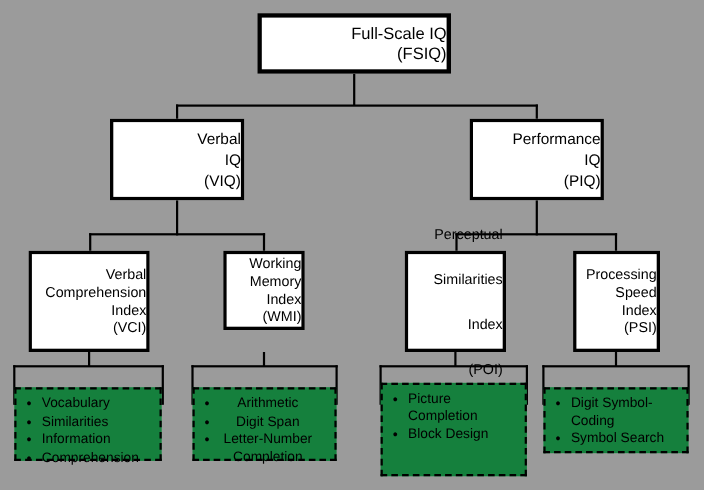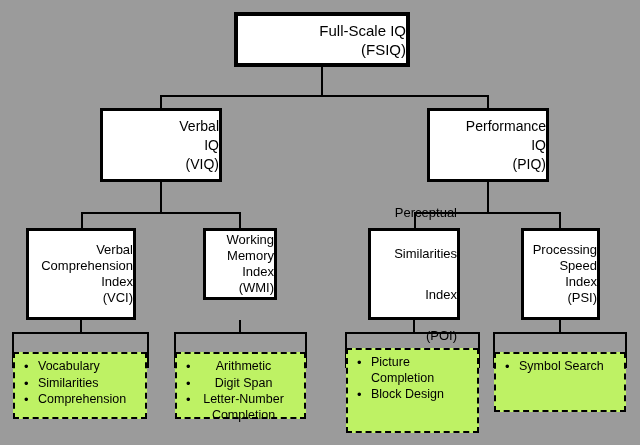--- a/index.html
+++ b/index.html
@@ -70,21 +70,21 @@
     border: 2px solid #000000;
     border-bottom: none;
     box-sizing: border-box;
     background: transparent;
     z-index: 1;
   }
 
   
   .listbox {
     position: absolute;
-    background: #bef264;
+    background: #15803d;
     border: 2px dashed #000000;
     box-sizing: border-box;
     z-index: 2;
     padding: 5px 17px 5px 6px;
   }
   .listbox ul {
     margin: 0;
     padding: 0;
     list-style: none;
   }
@@ -187,20 +187,23 @@
 
   <div class="listbox" style="left:13px; top:352px; width:134px; height:67px;">
     <ul>
       <li>
         <span>Vocabulary</span>
       </li>
       <li>
         <span>Similarities</span>
       </li>
       <li>
+        <span>Information</span>
+      </li>
+      <li>
         <span>Comprehension</span>
       </li>
     </ul>
   </div>
 
   <div class="listbox" style="left:175px; top:352px; width:131px; height:67px;text-align:center;">
     <ul>
       <li>
         <span>Arithmetic</span>
       </li>
@@ -222,18 +225,22 @@
       </li>
       <li>
         <span>Block Design</span>
       </li>
     </ul>
   </div>
 
   <div class="listbox" style="left:494px; top:352px; width:132px; height:60px;">
     <ul>
       <li>
+        <span>Digit Symbol-</span>
+        <span class="cont">Coding</span>
+      </li>
+      <li>
         <span>Symbol Search</span>
       </li>
     </ul>
   </div>
 
 </div>
 
 </body></html>

